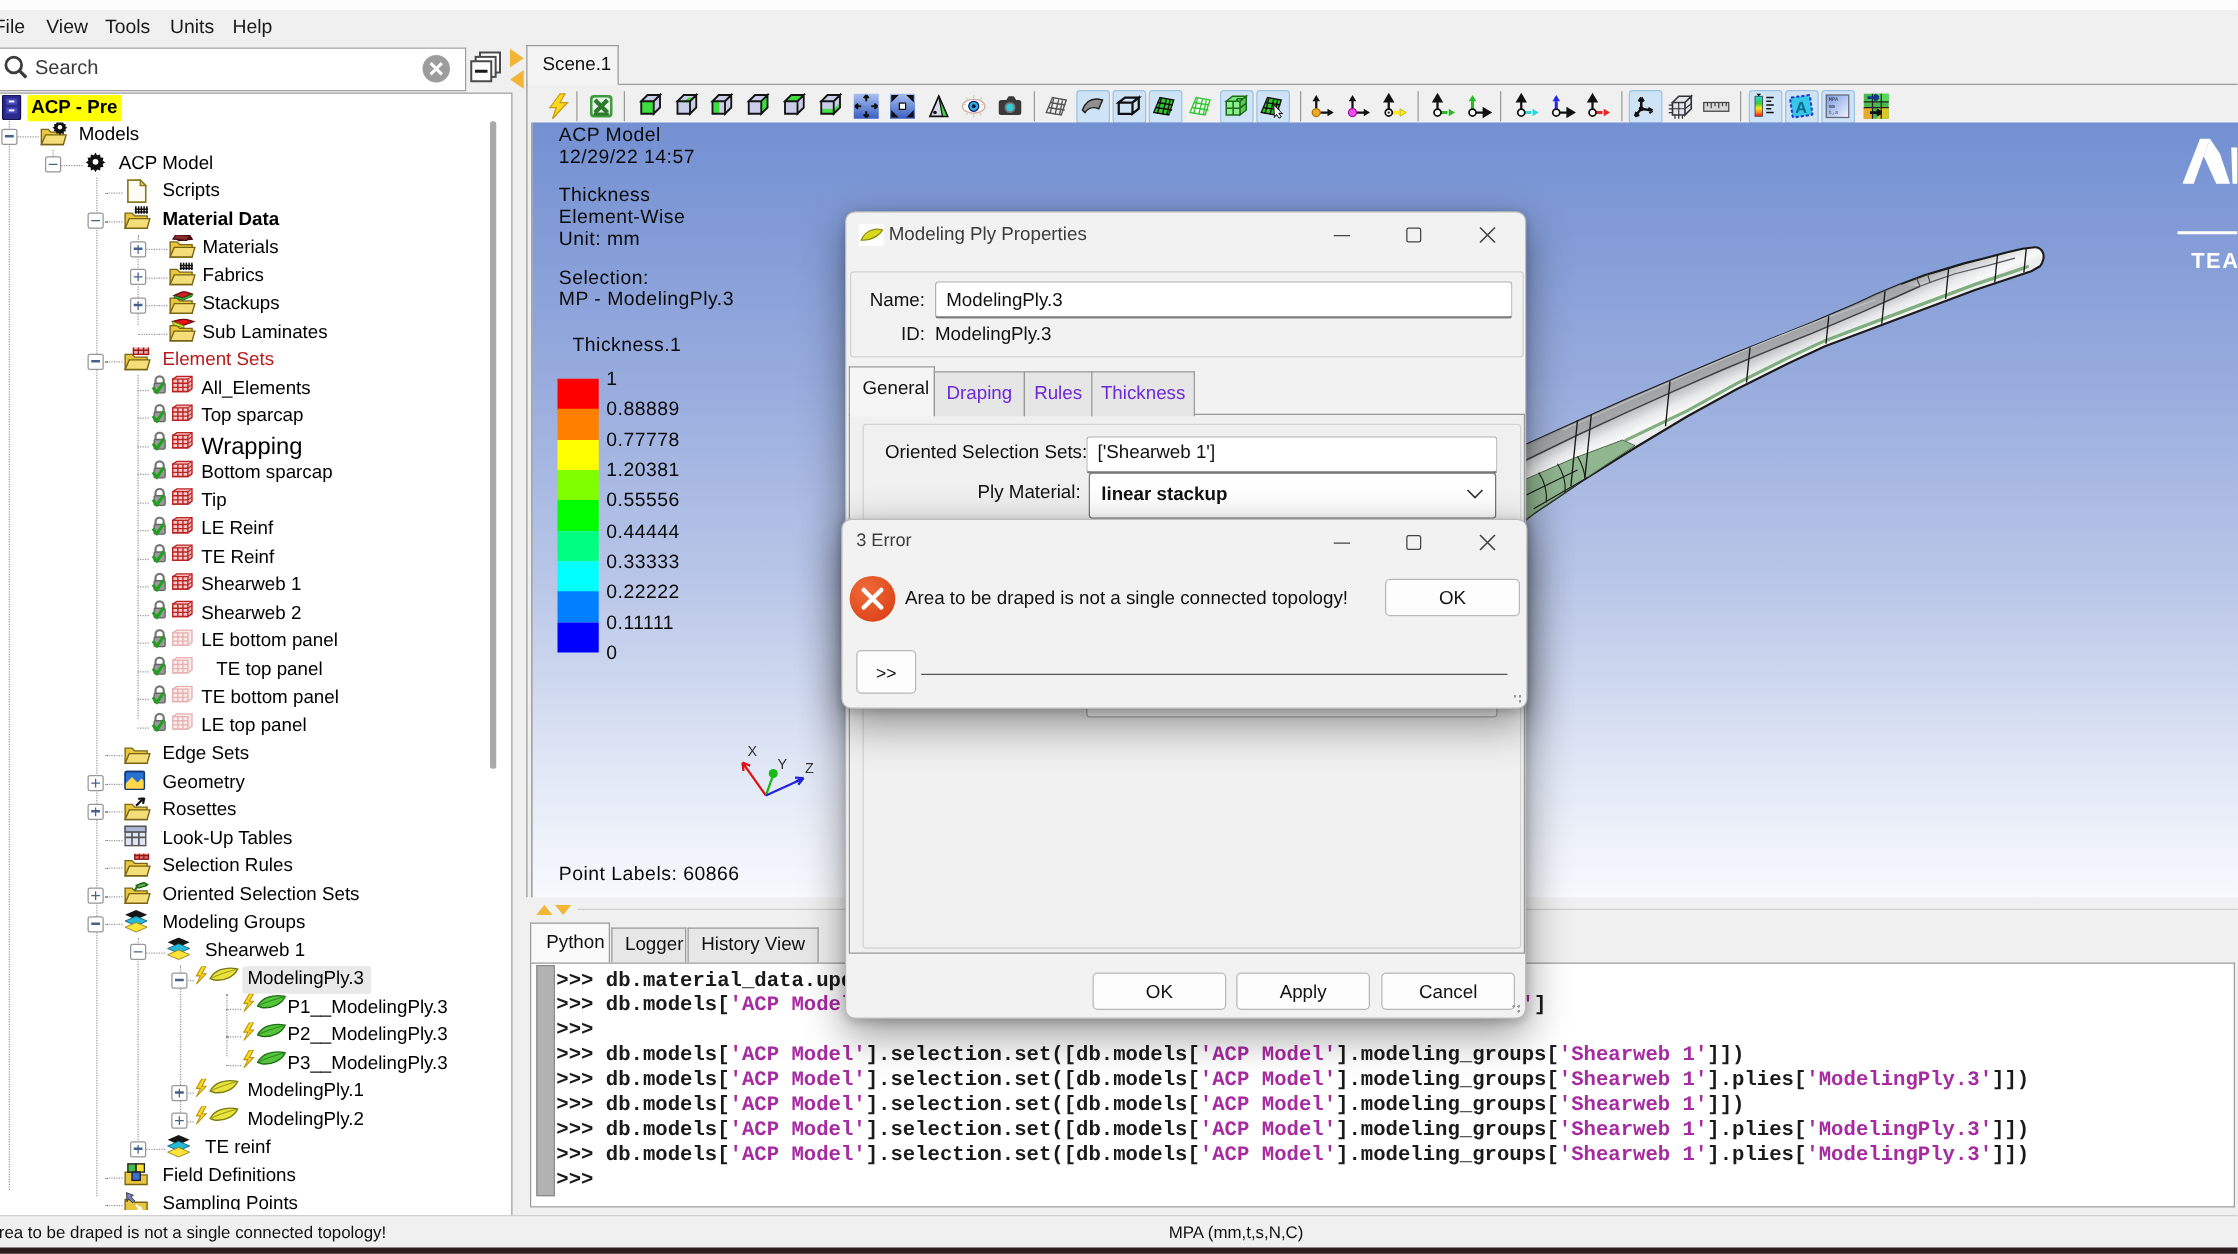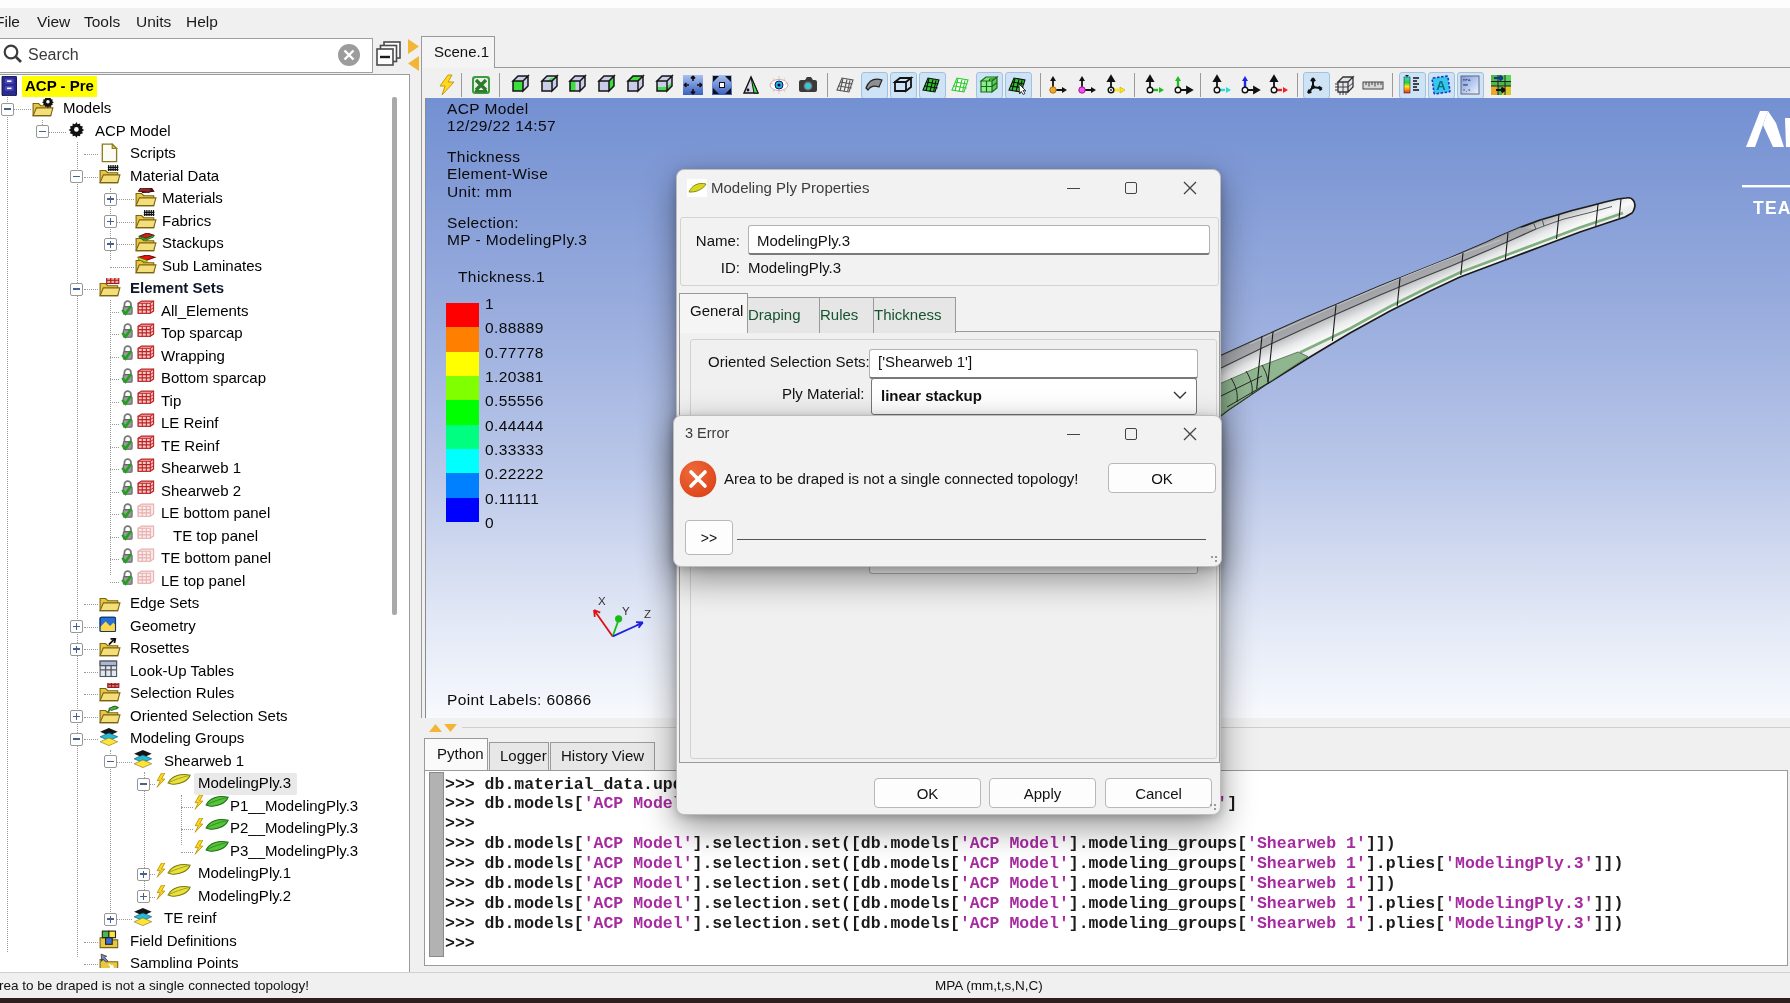--- a/index.html
+++ b/index.html
@@ -3,21 +3,21 @@
 * { margin:0; padding:0; box-sizing:content-box; }
 html,body { width:1790px; height:1003px; overflow:hidden; background:#f0f0f0;
   font-family:"Liberation Sans", sans-serif; }
 .vtk { position:absolute; font-size:15.5px; line-height:17.3px; color:#0a0a0a; letter-spacing:0.4px; white-space:nowrap; }
 .vdot { position:absolute; width:1px; border-left:1px dotted #9a9a9a; }
 .hdot { position:absolute; height:1px; border-top:1px dotted #9a9a9a; }
 .dlg { position:absolute; background:#f2f2f2; border:1px solid #bdbdbd; border-radius:8px;
   box-shadow:0 12px 34px rgba(0,0,0,0.42), 0 2px 8px rgba(0,0,0,0.18); }
 .lbl { position:absolute; font-size:15px; color:#111; white-space:nowrap; }
 .tab2 { position:absolute; top:127px; height:35px; background:#e6e6e6; border:1px solid #9a9a9a; border-bottom:none;
-  font-size:15px; color:#14532d; text-align:left; line-height:34px; }
+  font-size:15px; color:#6d28d9; text-align:center; line-height:34px; }
 .btn { position:absolute; background:#fdfdfd; border:1px solid #b8b8b8; border-radius:4px; font-size:15px;
   font-family:"Liberation Sans", sans-serif; color:#111; }
 .cline { position:absolute; left:445px; font-family:"Liberation Mono", monospace; font-size:16.5px; font-weight:bold;
   color:#1a1a1a; white-space:pre; }
 .pp { color:#a62aa0; }
 .grip { position:absolute; right:3px; bottom:3px; width:8px; height:8px;
   background:radial-gradient(circle at 2px 2px,#999 1px,transparent 1.2px),
              radial-gradient(circle at 6px 2px,#999 1px,transparent 1.2px),
              radial-gradient(circle at 6px 6px,#999 1px,transparent 1.2px); }
 </style></head>
@@ -176,21 +176,21 @@
               <g stroke="#111" stroke-width="1.4">
                 <path d="M6 1 v7 M8.5 1 v7 M11 1 v7 M13.5 1 v7 M16 1 v7"></path>
                 <path d="M5 4 h12 M5 6.5 h12"></path>
               </g>
             </g>
           </g>
         </g>
       </svg>
 <span style="position:absolute;left:69.5px;top:170.0px;width:13px;height:13px;background:#fff;border:1px solid #979797;border-radius:2px;box-sizing:border-box"></span>
       <span style="position:absolute;left:72.5px;top:175.8px;width:7px;height:1.4px;background:#44628c"></span>
-<span style="position:absolute;left:130px;top:166.5px;font-size:15px;font-weight:normal;color:#000;white-space:nowrap">Material Data</span>
+<span style="position:absolute;left:130px;top:166.5px;font-size:15px;font-weight:bold;color:#000;white-space:nowrap">Material Data</span>
 <svg style="position:absolute;left:135px;top:188px" width="26" height="20" viewBox="0 0 26 20">
         <g transform="scale(1.1)">
           <g>
             <path d="M1 5 L6 5 L8 7 L17 7 L17 16 L1 16 Z" fill="#e8c63f" stroke="#7a6414" stroke-width="1"></path>
             <path d="M1 16 L4 9 L19 9 L17 16 Z" fill="#f3de7a" stroke="#7a6414" stroke-width="1"></path>
             <path d="M5 0 h10 l2 3 -10 1 z" fill="#6b1216" stroke="#3a0a0c"></path>
             <path d="M5 0 l-2 3 10 1 2-3" fill="#8a2a2e" stroke="#3a0a0c" stroke-width="0.8"></path>
           </g>
         </g>
       </svg>
@@ -248,21 +248,21 @@
             <path d="M1 16 L4 9 L19 9 L17 16 Z" fill="#f3de7a" stroke="#7a6414" stroke-width="1"></path>
             <g transform="translate(7,-4)">
               <rect x="0" y="0" width="11" height="9" fill="#e0b0b0" stroke="#aa1111"></rect>
               <path d="M0 3 h11 M0 6 h11 M3.7 0 v9 M7.4 0 v9" stroke="#aa1111" stroke-width="1"></path>
             </g>
           </g>
         </g>
       </svg>
 <span style="position:absolute;left:69.5px;top:282.5px;width:13px;height:13px;background:#fff;border:1px solid #979797;border-radius:2px;box-sizing:border-box"></span>
       <span style="position:absolute;left:72.5px;top:288.3px;width:7px;height:1.4px;background:#44628c"></span>
-<span style="position:absolute;left:130px;top:279px;font-size:15px;font-weight:bold;color:#0f172a;white-space:nowrap">Element Sets</span>
+<span style="position:absolute;left:130px;top:279px;font-size:15px;font-weight:normal;color:#b91c1c;white-space:nowrap">Element Sets</span>
 <svg style="position:absolute;left:120px;top:300px" width="26" height="20" viewBox="0 0 26 20">
         <g transform="scale(1.1)">
           <path d="M4 6 v-2 a3 3 0 0 1 6 0 v2" fill="none" stroke="#777" stroke-width="1.6"></path>
           <rect x="3" y="6" width="8" height="7" rx="1" fill="#9a9a9a" stroke="#666"></rect>
           <path d="M2 9 l3 3.5 5-7" fill="none" stroke="#1fa01f" stroke-width="2.2"></path>
         </g>
       </svg>
 <svg style="position:absolute;left:136px;top:300px" width="26" height="20" viewBox="0 0 26 20">
         <g transform="scale(1.1)">
           <g>
@@ -302,21 +302,21 @@
 <svg style="position:absolute;left:136px;top:345px" width="26" height="20" viewBox="0 0 26 20">
         <g transform="scale(1.1)">
           <g>
             <path d="M2 3 l3-2 h11 v9 l-3 2 h-11 z" fill="#f4baba" stroke="#b22" stroke-width="1"></path>
             <path d="M2 3 h11 v9 h-11 z" fill="#f8caca" stroke="#b22"></path>
             <path d="M2 6 h11 M2 9 h11 M5.7 3 v9 M9.4 3 v9" stroke="#b22" stroke-width="1"></path>
             <path d="M13 3 l3-2 M13 6 l3-2 M13 9 l3-2 M13 12 l3-2" stroke="#b22" stroke-width="0.8"></path>
           </g>
         </g>
       </svg>
-<span style="position:absolute;left:161px;top:346.5px;font-size:15px;font-weight:normal;color:#000;white-space:nowrap">Wrapping</span>
+<span style="position:absolute;left:161px;top:346.5px;font-size:19px;font-weight:normal;color:#000;white-space:nowrap">Wrapping</span>
 <svg style="position:absolute;left:120px;top:368px" width="26" height="20" viewBox="0 0 26 20">
         <g transform="scale(1.1)">
           <path d="M4 6 v-2 a3 3 0 0 1 6 0 v2" fill="none" stroke="#777" stroke-width="1.6"></path>
           <rect x="3" y="6" width="8" height="7" rx="1" fill="#9a9a9a" stroke="#666"></rect>
           <path d="M2 9 l3 3.5 5-7" fill="none" stroke="#1fa01f" stroke-width="2.2"></path>
         </g>
       </svg>
 <svg style="position:absolute;left:136px;top:368px" width="26" height="20" viewBox="0 0 26 20">
         <g transform="scale(1.1)">
           <g>

